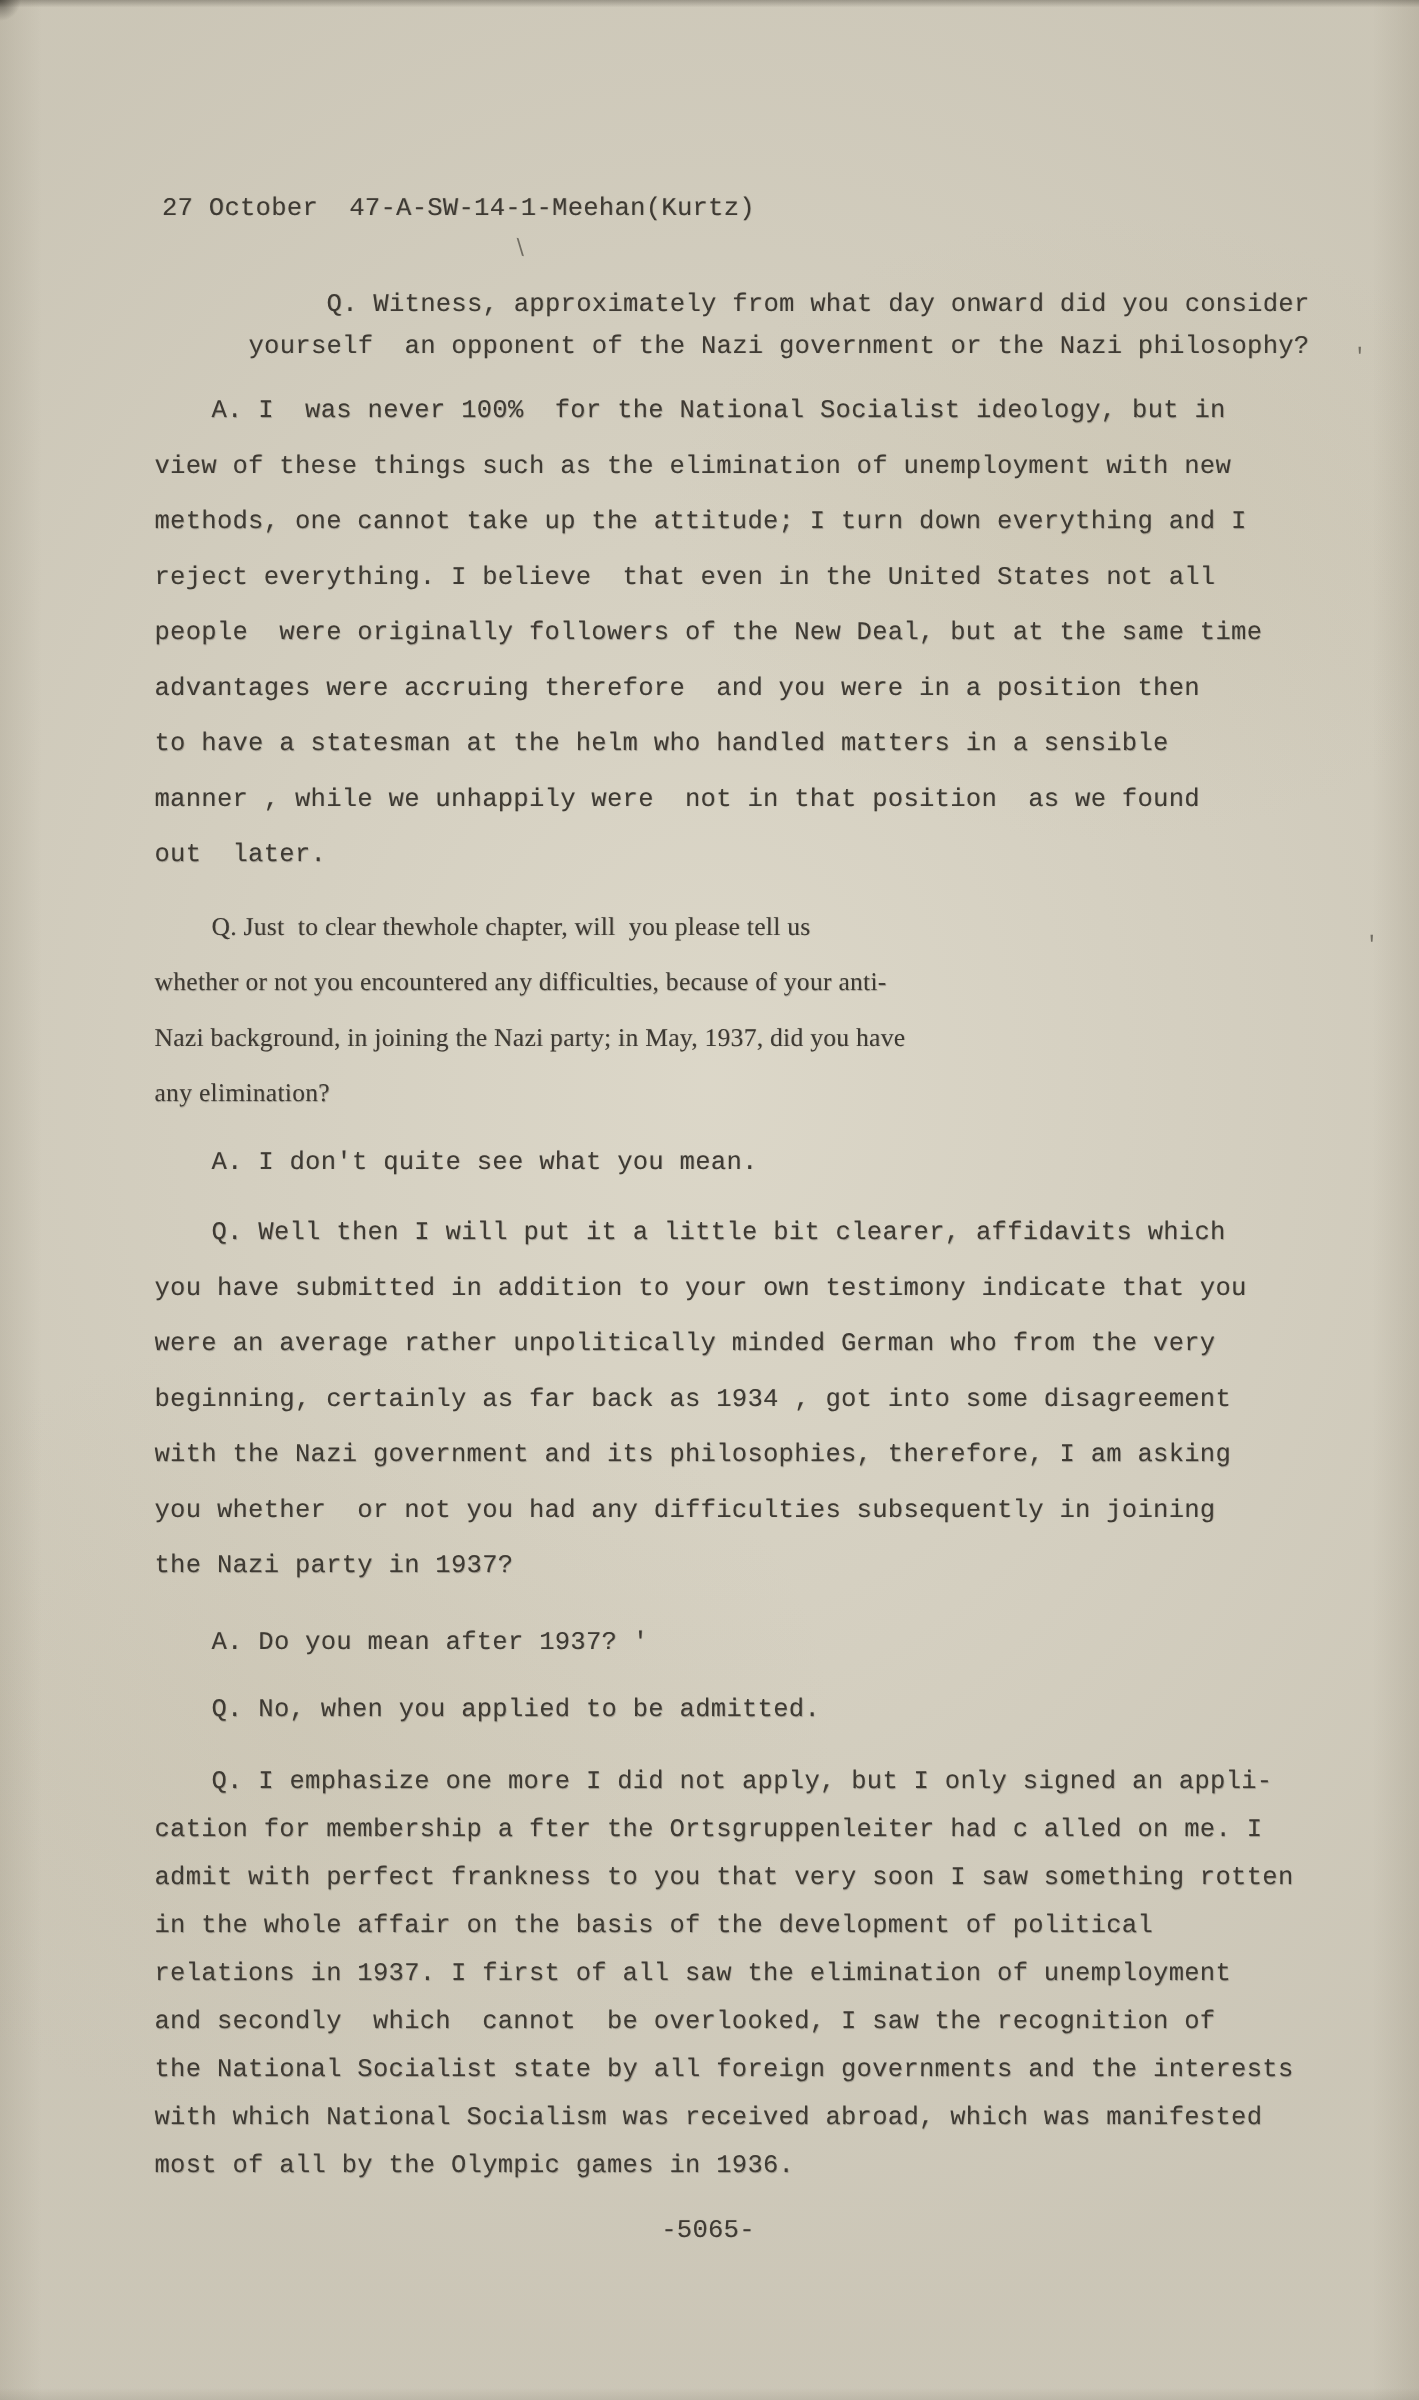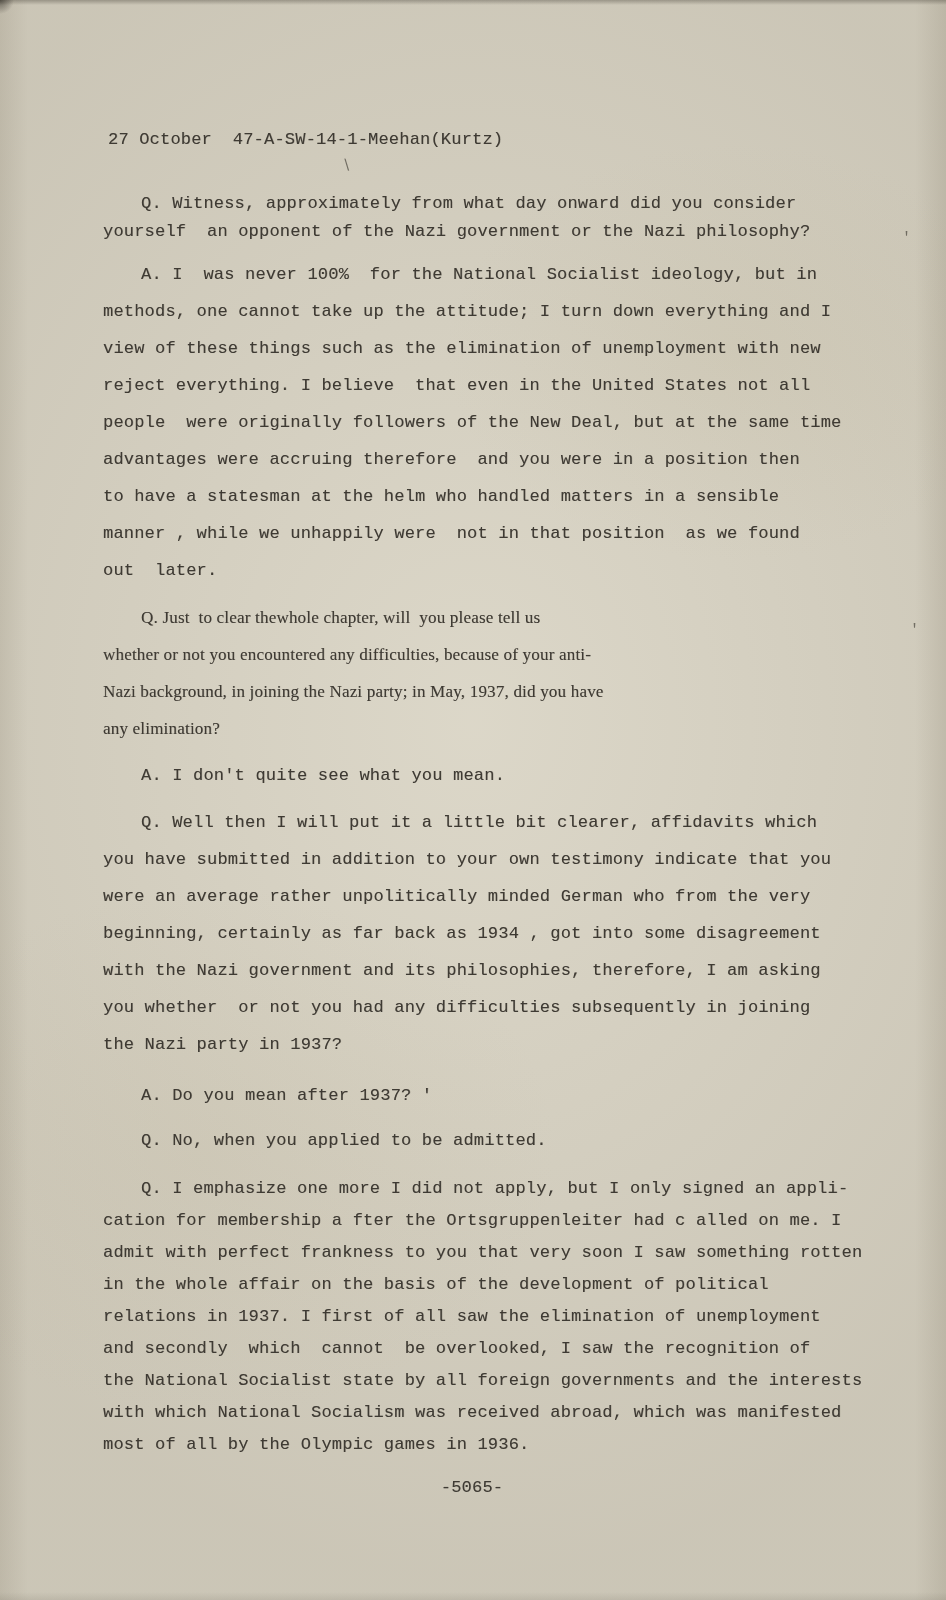--- a/index.html
+++ b/index.html
@@ -45,21 +45,21 @@
     top: 190px;
     width: 770px;
     font-size: 17px;
     letter-spacing: 0.2px;
     text-shadow: 0.4px 0.4px 0.5px rgba(62,58,51,0.35);
   }
   .para { margin-bottom: 10px; }
   .para .line { white-space: pre; }
   .para .line.first { padding-left: 38px; }
   
-  .para:nth-of-type(1) { line-height: 28px; }
+  .para:nth-of-type(1) { line-height: 28px; text-align: right; }
   .para:nth-of-type(2) { line-height: 37px; }
   .para:nth-of-type(3) { line-height: 37px; font-family: Liberation Serif, serif; }
   .para:nth-of-type(4) { line-height: 37px; }
   .para:nth-of-type(5) { line-height: 37px; margin-bottom: 14px; }
   .para:nth-of-type(6) { line-height: 37px; }
   .para:nth-of-type(7) { line-height: 33px; margin-bottom: 16px; }
   .para:nth-of-type(8) { line-height: 32px; }
   .footer {
     position: absolute;
     left: 0;
@@ -92,22 +92,22 @@
   <span class="artifact a2">'</span>
   <span class="artifact a3">'</span>
 
   <div class="body-text" id="paragraphs">
       <div class="para">
         <div class="line first">Q. Witness, approximately from what day onward did you consider</div>
         <div class="line">yourself  an opponent of the Nazi government or the Nazi philosophy?</div>
       </div>
       <div class="para">
         <div class="line first">A. I  was never 100%  for the National Socialist ideology, but in</div>
+        <div class="line">view of these things such as the elimination of unemployment with new</div>
         <div class="line">methods, one cannot take up the attitude; I turn down everything and I</div>
-        <div class="line">view of these things such as the elimination of unemployment with new</div>
         <div class="line">reject everything. I believe  that even in the United States not all</div>
         <div class="line">people  were originally followers of the New Deal, but at the same time</div>
         <div class="line">advantages were accruing therefore  and you were in a position then</div>
         <div class="line">to have a statesman at the helm who handled matters in a sensible</div>
         <div class="line">manner , while we unhappily were  not in that position  as we found</div>
         <div class="line">out  later.</div>
       </div>
       <div class="para">
         <div class="line first">Q. Just  to clear thewhole chapter, will  you please tell us</div>
         <div class="line">whether or not you encountered any difficulties, because of your anti-</div>

